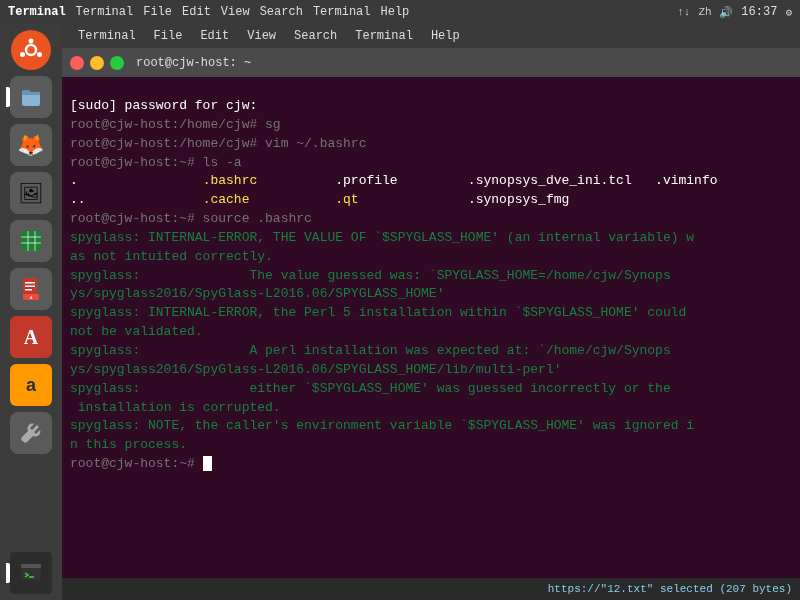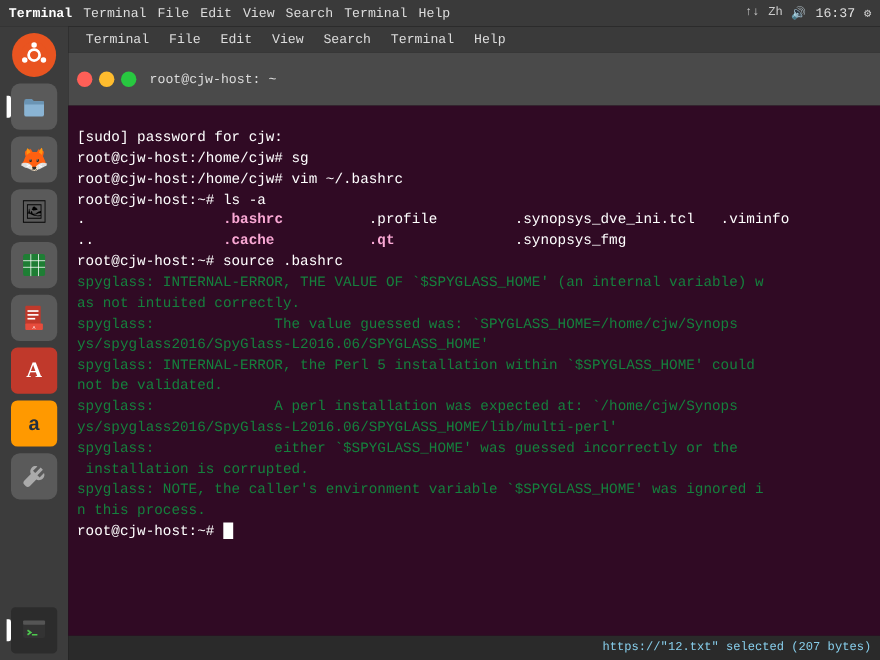--- a/index.html
+++ b/index.html
@@ -108,21 +108,21 @@
       flex-shrink: 0;
     }
     .terminal-menu-item {
       padding: 2px 8px;
       cursor: pointer;
       border-radius: 3px;
     }
 
     
     .terminal-title-bar {
-      height: 48px;
+      height: 29px;
       background: #4a4a4a;
       display: flex;
       align-items: center;
       padding: 0 8px;
       gap: 6px;
       flex-shrink: 0;
     }
     .title-btn {
       width: 14px;
       height: 14px;
@@ -146,24 +146,24 @@
       overflow-y: auto;
       font-size: 13px;
       line-height: 1.45;
       color: #ffffff;
       font-family: 'Courier New', Courier, monospace;
     }
     .term-line {
       white-space: pre-wrap;
       word-break: break-all;
     }
-    .term-prompt { color: #ffffff; }
+    .term-prompt { color: #737373; }
     .term-error { color: #15803d; }
     .term-output { color: #ffffff; }
-    .term-highlight { color: #f9a8d4; font-weight: bold; }
+    .term-highlight { color: #fde047; font-weight: normal; }
     .term-cursor {
       display: inline-block;
       width: 9px;
       height: 15px;
       background: #ffffff;
       vertical-align: text-bottom;
       animation: blink 1s step-end infinite;
     }
     @keyframes blink { 50% { opacity: 0; } }
 

